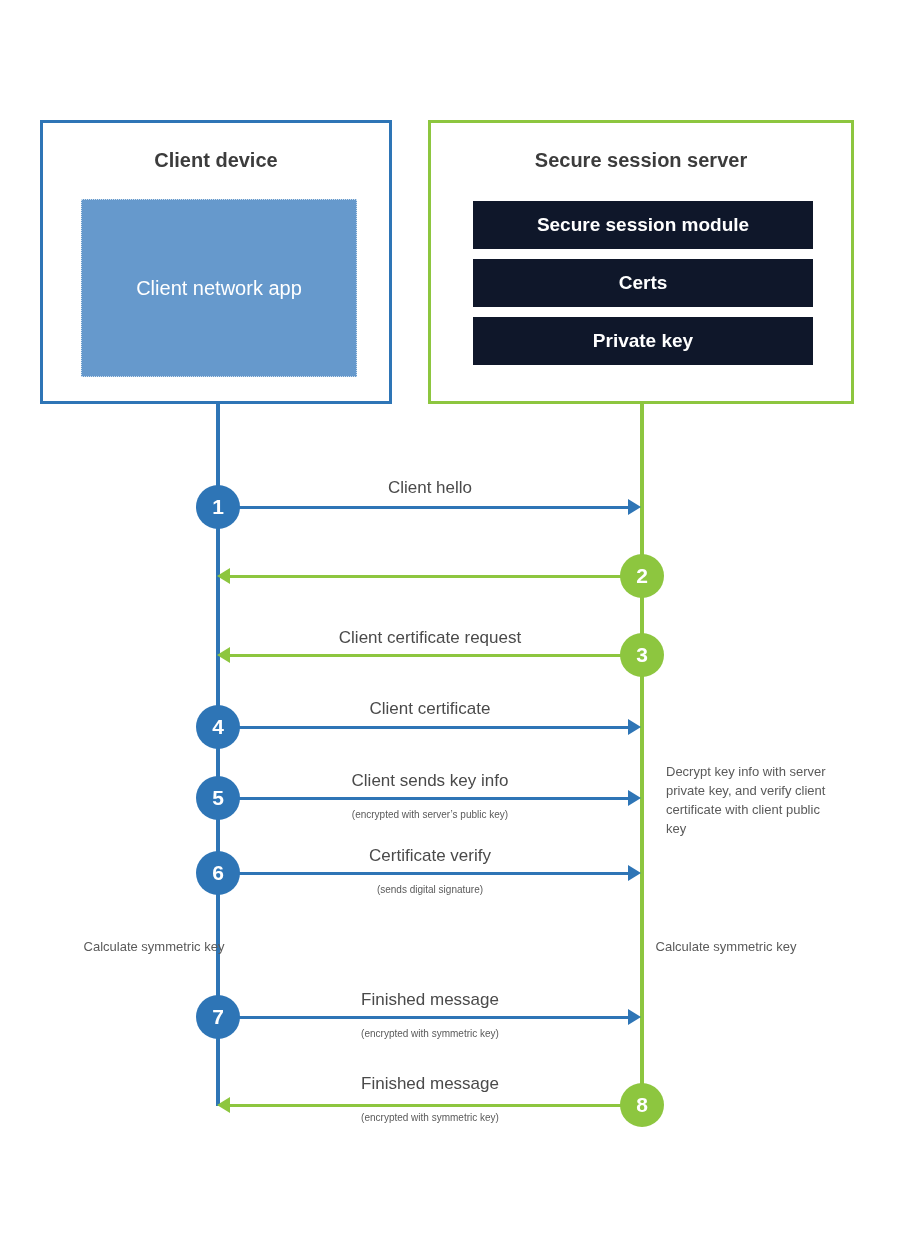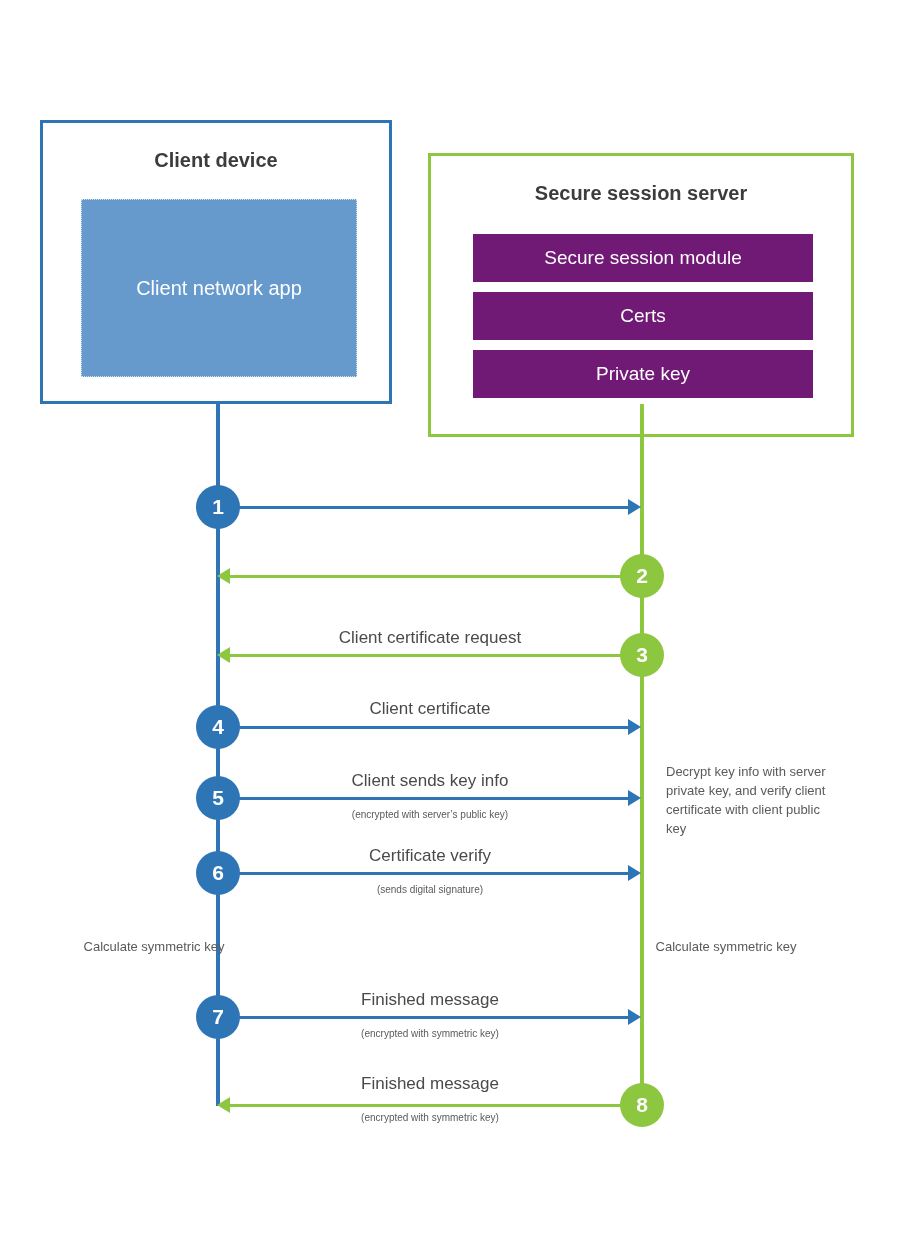--- a/index.html
+++ b/index.html
@@ -39,21 +39,20 @@
   }
   .actor-box.client {
     left: 40px; top: 120px;
     width: 352px; height: 284px;
     border: 3px solid #2e75b6;
   }
   .actor-box.server {
     left: 428px; top: 120px;
     width: 426px; height: 284px;
     border: 3px solid #8dc63f;
-    margin-top: 33px;
   }
   .actor-title {
     position: absolute;
     left: 0; right: 0;
     top: 26px;
     text-align: center;
     font-size: 20px;
     font-weight: bold;
     color: #3c3c3c;
   }
@@ -78,28 +77,28 @@
   }
 
   .server-bars {
     position: absolute;
     left: 42px;
     top: 78px;
     width: 340px;
   }
   .server-bar {
     height: 48px;
-    background: #701a75;
+    background: #0f172a;
     margin-bottom: 10px;
     display: flex;
     align-items: center;
     justify-content: center;
     color: #ffffff;
     font-size: 19px;
-    font-weight: 400;
+    font-weight: 700;
   }
 
   
   .lifeline {
     position: absolute;
     width: 4px;
   }
   .lifeline.client-line {
     left: 216px;
     top: 404px;
@@ -186,20 +185,21 @@
     <div class="server-bars">
       <div class="server-bar">Secure session module</div>
       <div class="server-bar">Certs</div>
       <div class="server-bar">Private key</div>
     </div>
   </div>
 
   <div class="lifeline client-line"></div>
   <div class="lifeline server-line"></div>
 
+  <div class="msg-label" style="left:218px; top:478px; width:424px;">Client hello</div>
   <div class="arrow-line blue" style="left:218px; top:506px; width:410px;"></div>
   <div class="arrow-head right blue" style="left:628px; top:499px;"></div>
   <div class="step-circle blue" style="left:196px; top:485px;">1</div>
 
   <div class="arrow-line green" style="left:230px; top:575px; width:412px;"></div>
   <div class="arrow-head left green" style="left:217px; top:568px;"></div>
   <div class="step-circle green" style="left:620px; top:554px;">2</div>
 
   <div class="msg-label" style="left:218px; top:628px; width:424px;">Client certificate request</div>
   <div class="arrow-line green" style="left:230px; top:654px; width:412px;"></div>

